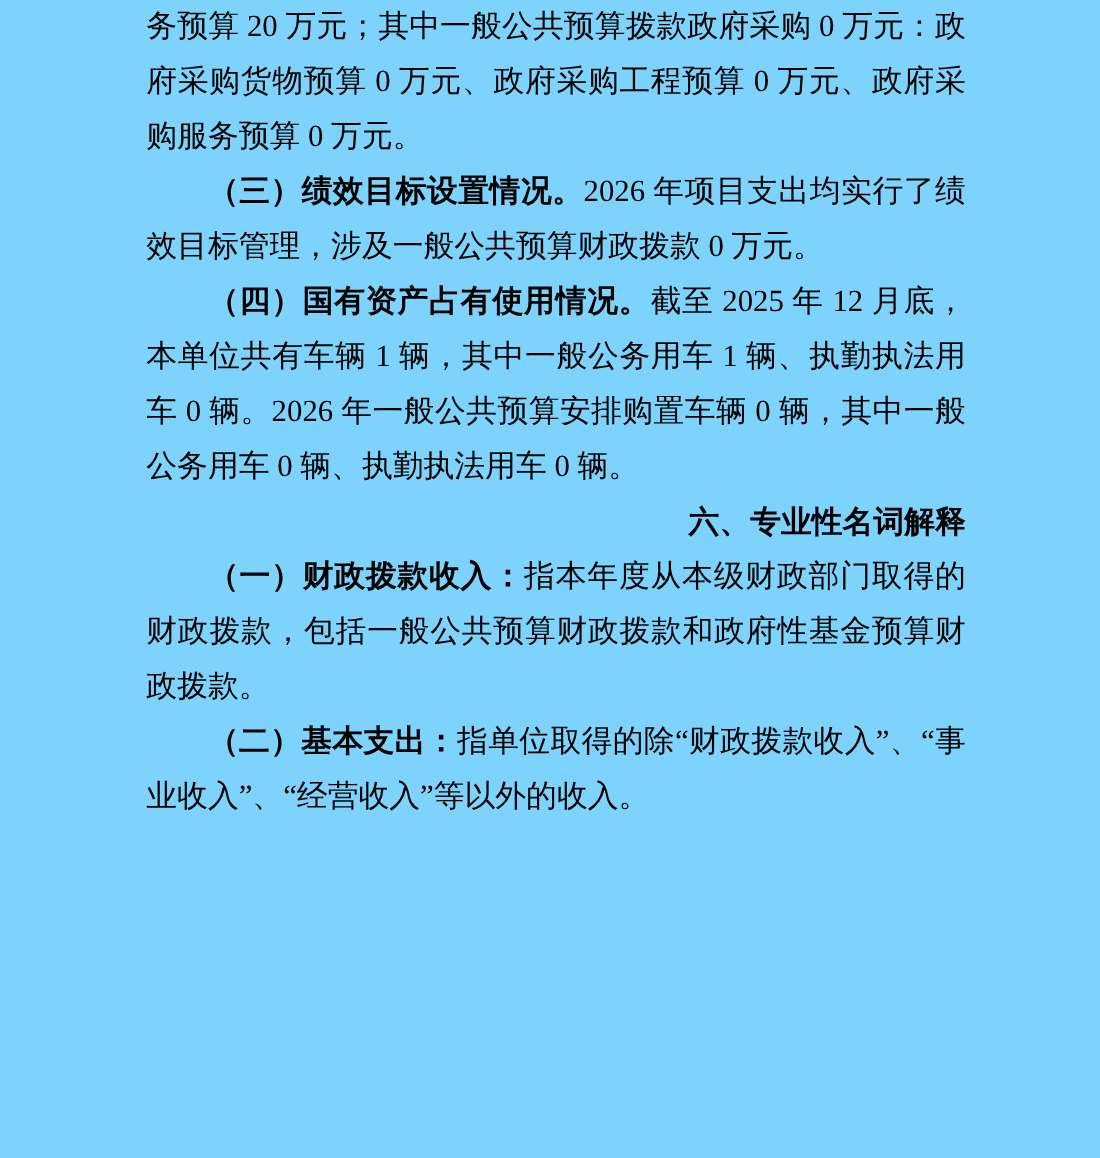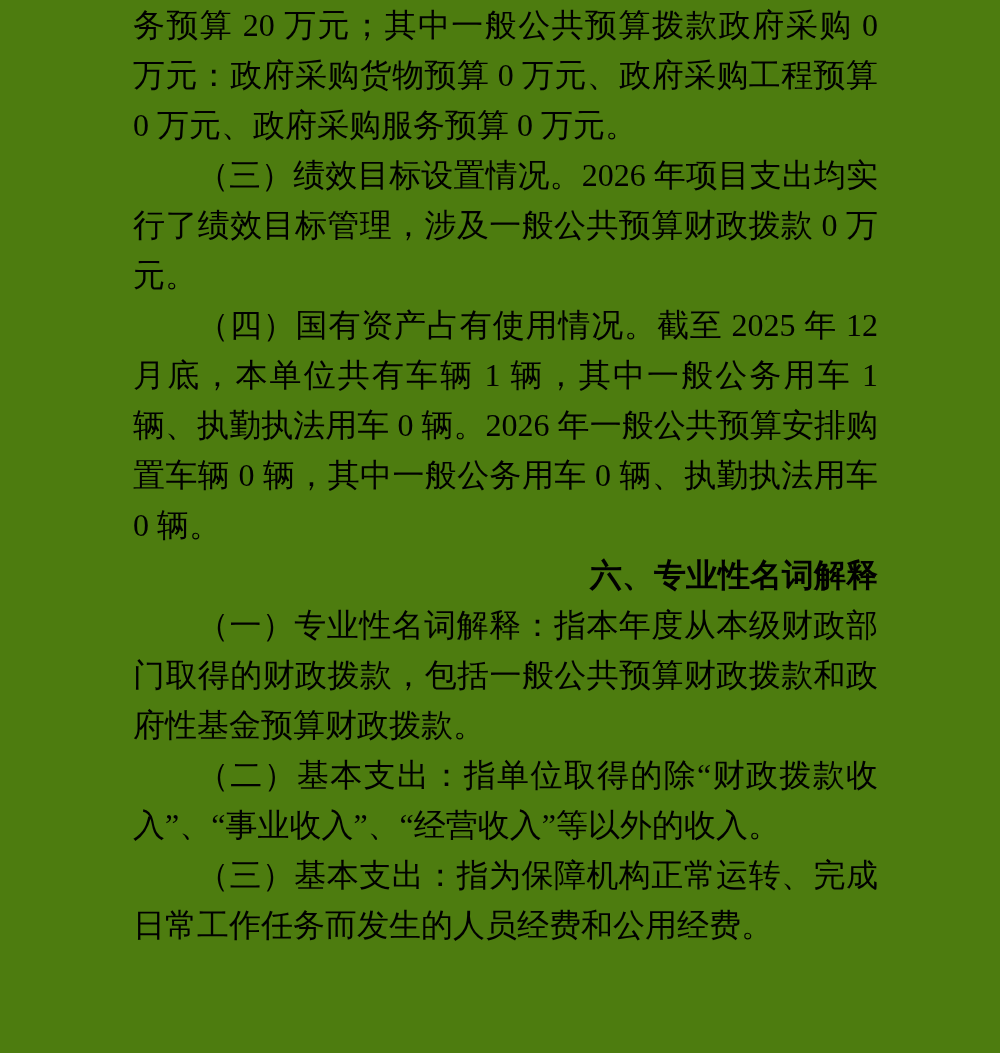--- a/index.html
+++ b/index.html
@@ -10,58 +10,57 @@
   body {
     width: 1000px;
     height: 1053px;
     overflow: hidden;
   }
   .page {
     box-sizing: border-box;
     width: 1000px;
     height: 1053px;
     padding: 0 122px 0 133px;
-    background: #4d7c0f;
+    background: #7dd3fc;
     color: #000000;
     font-family: "Liberation Serif", "DejaVu Serif", serif;
-    font-size: 32px;
+    font-size: 28px;
     line-height: 50px;
     text-align: justify;
     overflow: hidden;
   }
   .para {
     margin: 0;
     padding: 0;
   }
   .para.indent {
     text-indent: 2em;
   }
   .lead {
-    font-weight: normal;
+    font-weight: bold;
   }
   .heading {
     font-family: "DejaVu Sans", "Liberation Sans", sans-serif;
     font-weight: bold;
     text-align: right;
   }
 </style>
 </head>
 <body>
 
 <div class="page">
 
   <p class="para"><span>务预算 20 万元；其中一般公共预算拨款政府采购 0 万元：政府采购货物预算 0 万元、政府采购工程预算 0 万元、政府采购服务预算 0 万元。</span></p>
 
   <p class="para indent"><span class="lead">（三）绩效目标设置情况。</span><span>2026 年项目支出均实行了绩效目标管理，涉及一般公共预算财政拨款 0 万元。</span></p>
 
   <p class="para indent"><span class="lead">（四）国有资产占有使用情况。</span><span>截至 2025 年 12 月底，本单位共有车辆 1 辆，其中一般公务用车 1 辆、执勤执法用车 0 辆。2026 年一般公共预算安排购置车辆 0 辆，其中一般公务用车 0 辆、执勤执法用车 0 辆。</span></p>
 
   <p class="para indent heading"><span>六、专业性名词解释</span></p>
 
-  <p class="para indent"><span class="lead">（一）专业性名词解释：</span><span>指本年度从本级财政部门取得的财政拨款，包括一般公共预算财政拨款和政府性基金预算财政拨款。</span></p>
+  <p class="para indent"><span class="lead">（一）财政拨款收入：</span><span>指本年度从本级财政部门取得的财政拨款，包括一般公共预算财政拨款和政府性基金预算财政拨款。</span></p>
 
   <p class="para indent"><span class="lead">（二）基本支出：</span><span>指单位取得的除“财政拨款收入”、“事业收入”、“经营收入”等以外的收入。</span></p>
 
-  <p class="para indent"><span class="lead">（三）基本支出：</span><span>指为保障机构正常运转、完成日常工作任务而发生的人员经费和公用经费。</span></p>
 
 
 
 </div>
 
 </body></html>

